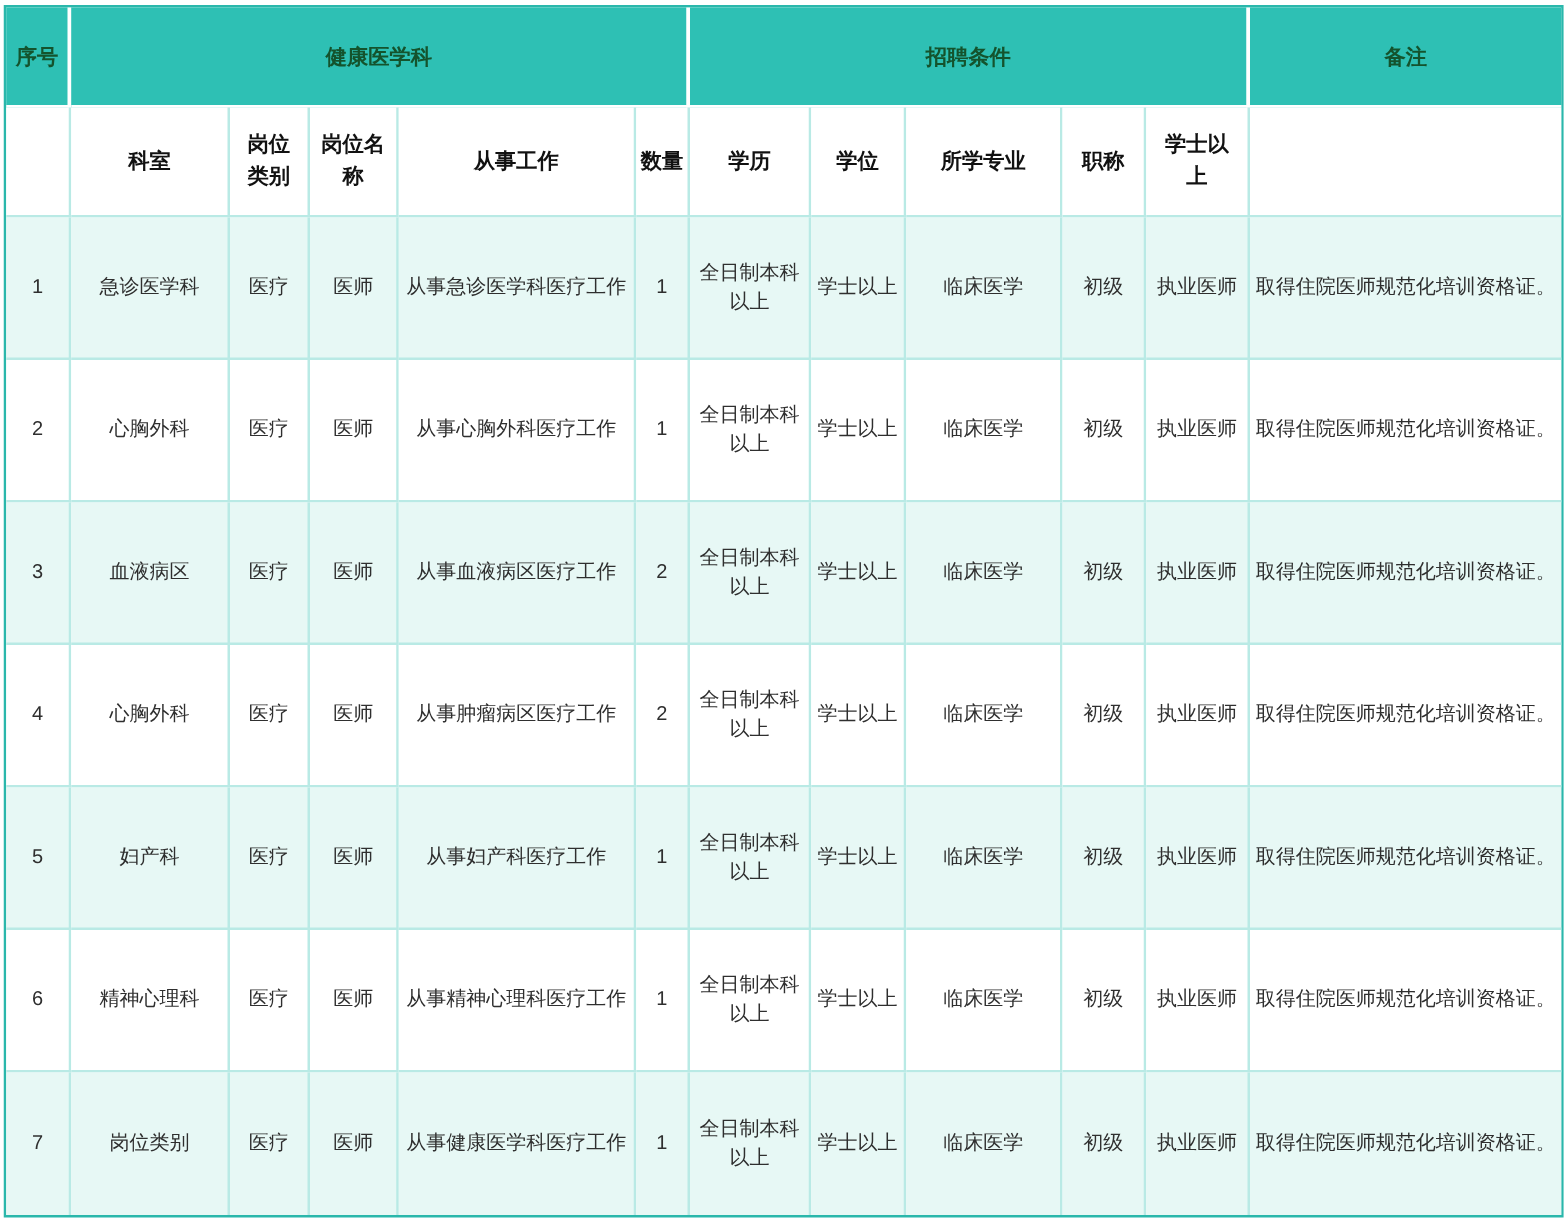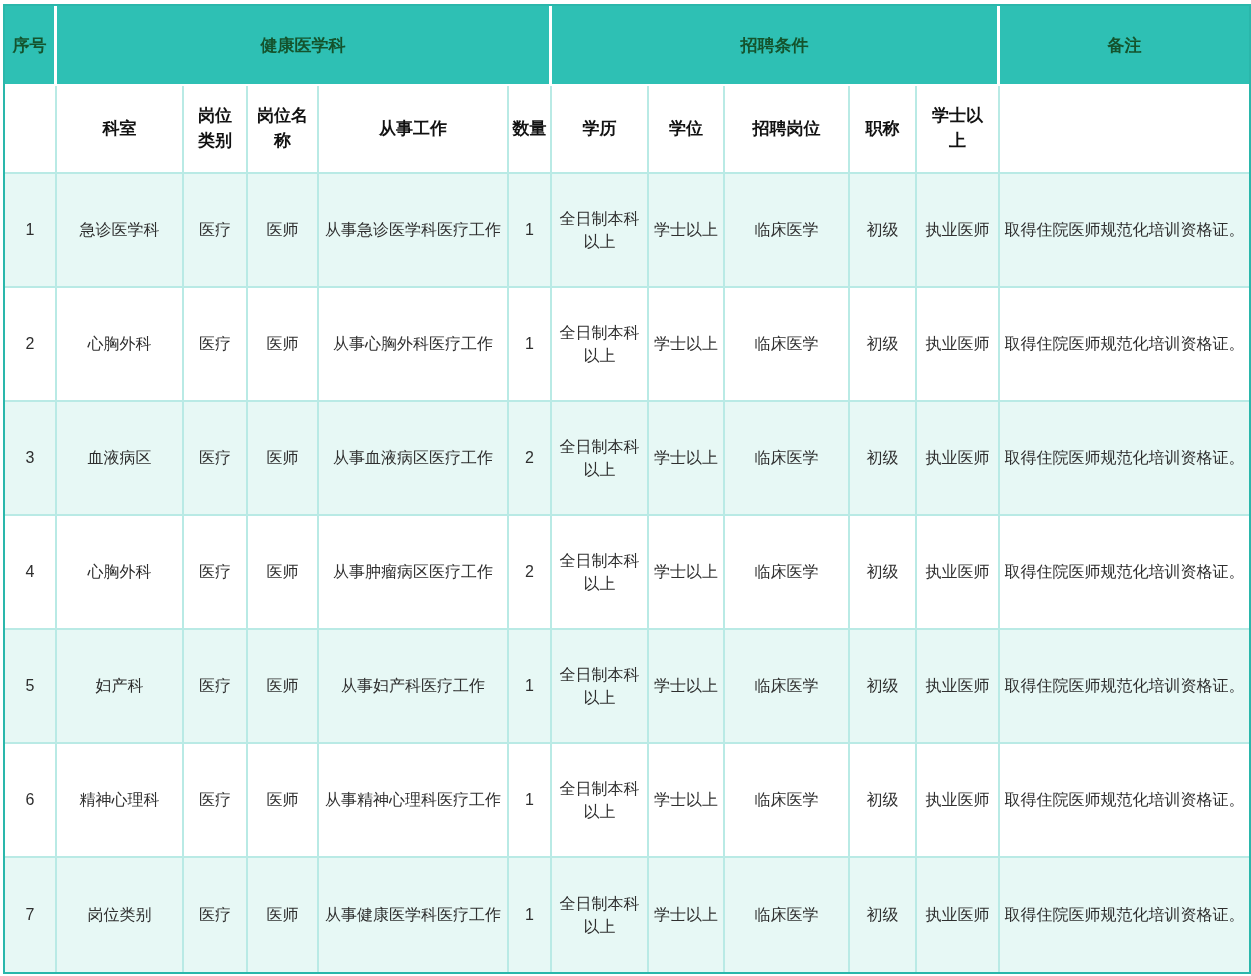--- a/index.html
+++ b/index.html
@@ -100,21 +100,21 @@
       </tr>
       <tr class="sub-row">
         <th class="tight"></th>
         <th>科室</th>
         <th>岗位类别</th>
         <th>岗位名称</th>
         <th>从事工作</th>
         <th class="tight">数量</th>
         <th>学历</th>
         <th>学位</th>
-        <th>招聘岗位</th>
+        <th>所学专业</th>
         <th>职称</th>
         <th>学士以上</th>
         <th class="last tight"></th>
       </tr>
     </thead>
     <tbody>
         <tr class="alt">
           <td>1</td>
           <td>急诊医学科</td>
           <td>医疗</td>

